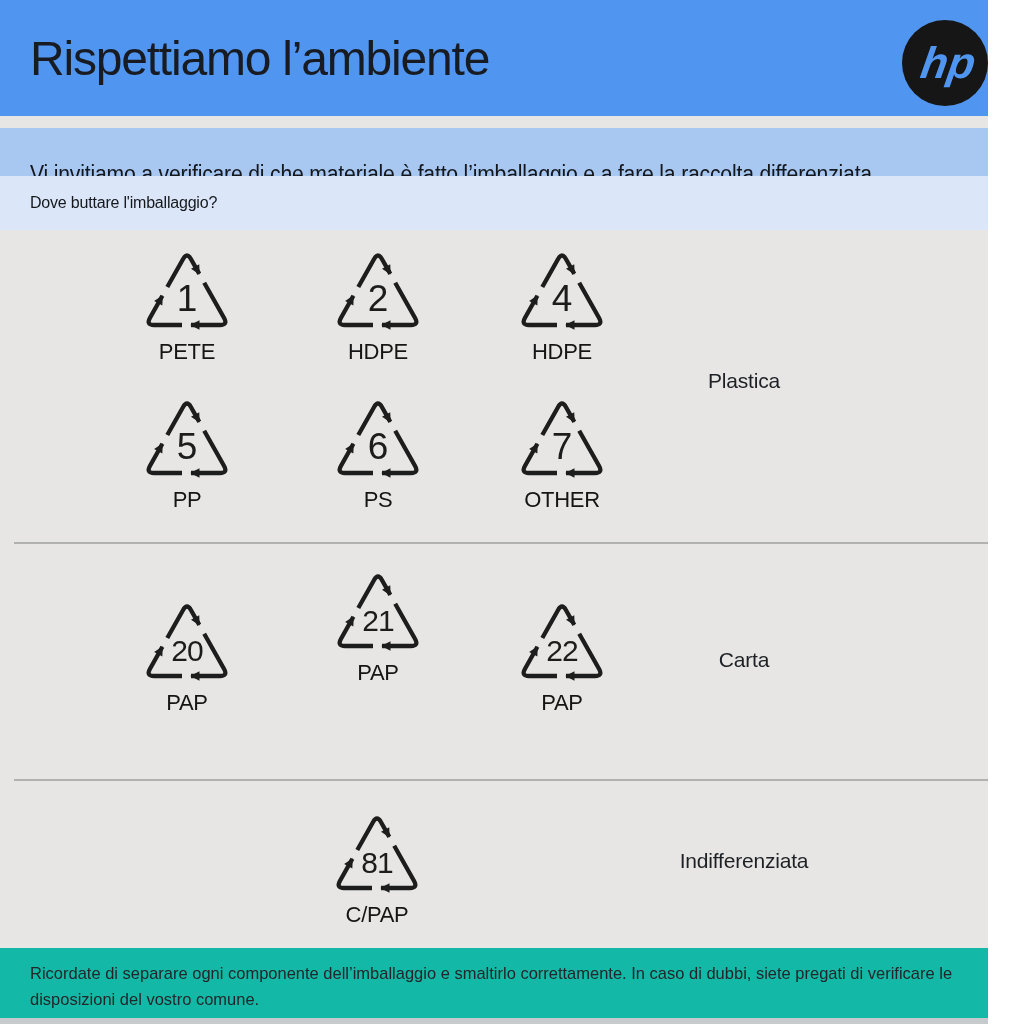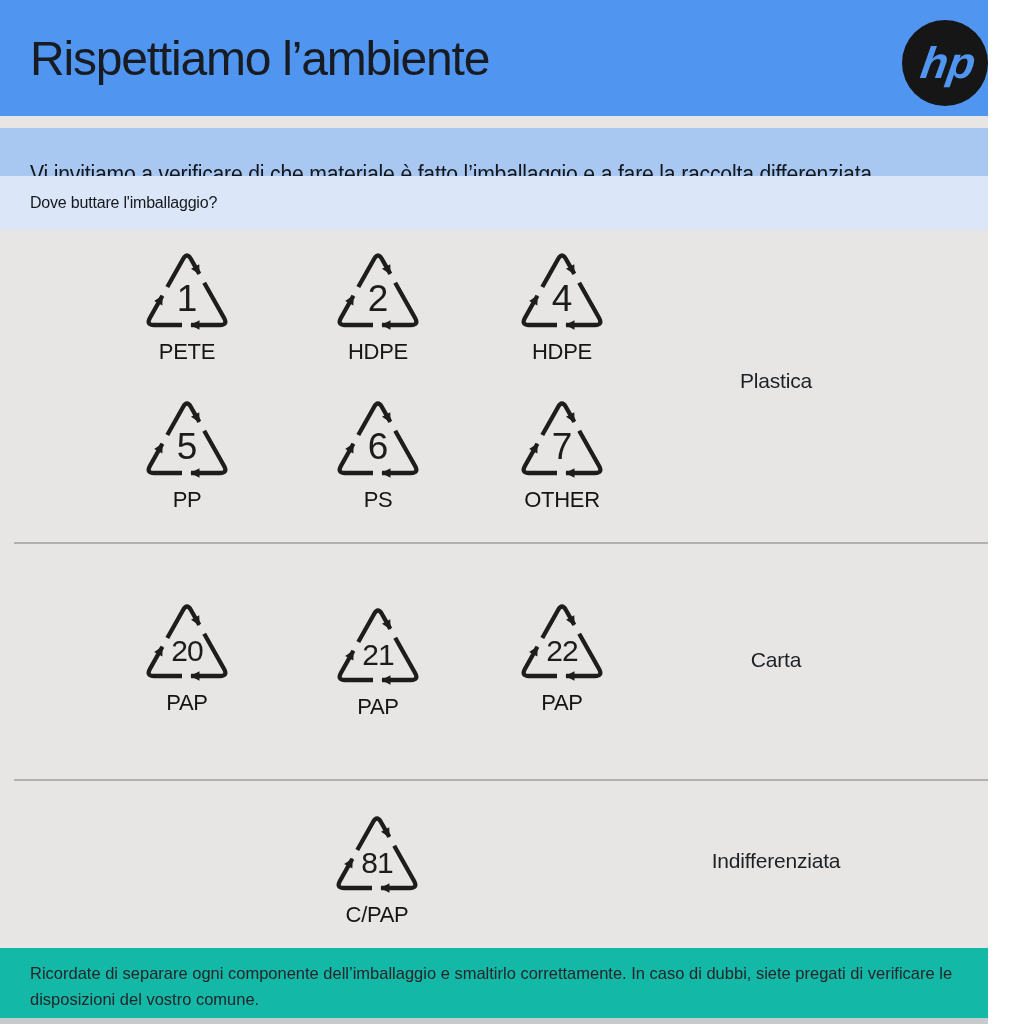--- a/index.html
+++ b/index.html
@@ -33,21 +33,21 @@
   .divider{position:absolute;left:14px;width:996px;height:2px;background:#b1b1b0;}
   .divider-1{top:542px;}
   .divider-2{top:779px;}
   .sym{position:absolute;width:150px;display:flex;flex-direction:column;align-items:center;}
   .tri{width:100px;height:92px;display:block;}
   .ts{fill:none;stroke:#1d1d1d;stroke-width:4.3;stroke-linejoin:round;}
   .tn{fill:#1c1c1c;font-family:"Liberation Sans",sans-serif;font-weight:400;}
   .tn.one{font-size:37px;}
   .tn.two{font-size:30px;letter-spacing:-1px;}
   .sym-label{margin-top:4px;font-size:22px;font-weight:400;letter-spacing:-0.3px;color:#151515;text-align:center;}
-  .cat{position:absolute;left:626px;width:300px;text-align:center;font-size:21px;letter-spacing:-0.2px;color:#1d2025;}
+  .cat{position:absolute;left:594px;width:300px;text-align:center;font-size:21px;letter-spacing:-0.2px;color:#1d2025;}
   .cat-plastica{top:369px;}
   .cat-carta{top:648px;}
   .cat-indiff{top:849px;}
   
   .footer{position:absolute;top:948px;left:0;width:1024px;height:76px;background:#14b8a6;}
   .footer-text{
     position:absolute;left:30px;top:13px;font-size:17px;line-height:26px;color:#24262a;
     white-space:nowrap;transform:scaleX(0.97);transform-origin:left top;
   }
   .bottom-strip{position:absolute;top:1018px;left:0;width:1024px;height:6px;background:#c7cacc;}
@@ -151,21 +151,21 @@
   <div class="sym" style="left:112px;top:594px;">
     <svg class="tri" viewBox="0 0 100 92">
       <path class="ts" d="M30.3,44 L46.1,16 Q50,9 53.9,16 L62.3,30.9" marker-end="url(#ah)"></path>
       <path class="ts" d="M67.2,39.7 L87.1,75 Q91,82 83,82 L54,82" marker-end="url(#ah)"></path>
       <path class="ts" d="M45,82 L17,82 Q9,82 12.9,75 L25.4,52.8" marker-end="url(#ah)"></path>
       <text class="tn two" x="50" y="67" text-anchor="middle">20</text>
     </svg>
     <div class="sym-label">PAP</div>
   </div>
 
-  <div class="sym" style="left:303px;top:598px;">
+  <div class="sym" style="left:303px;top:564px;">
     <svg class="tri" viewBox="0 0 100 92">
       <path class="ts" d="M30.3,44 L46.1,16 Q50,9 53.9,16 L62.3,30.9" marker-end="url(#ah)"></path>
       <path class="ts" d="M67.2,39.7 L87.1,75 Q91,82 83,82 L54,82" marker-end="url(#ah)"></path>
       <path class="ts" d="M45,82 L17,82 Q9,82 12.9,75 L25.4,52.8" marker-end="url(#ah)"></path>
       <text class="tn two" x="50" y="67" text-anchor="middle">21</text>
     </svg>
     <div class="sym-label">PAP</div>
   </div>
 
   <div class="sym" style="left:487px;top:594px;">

